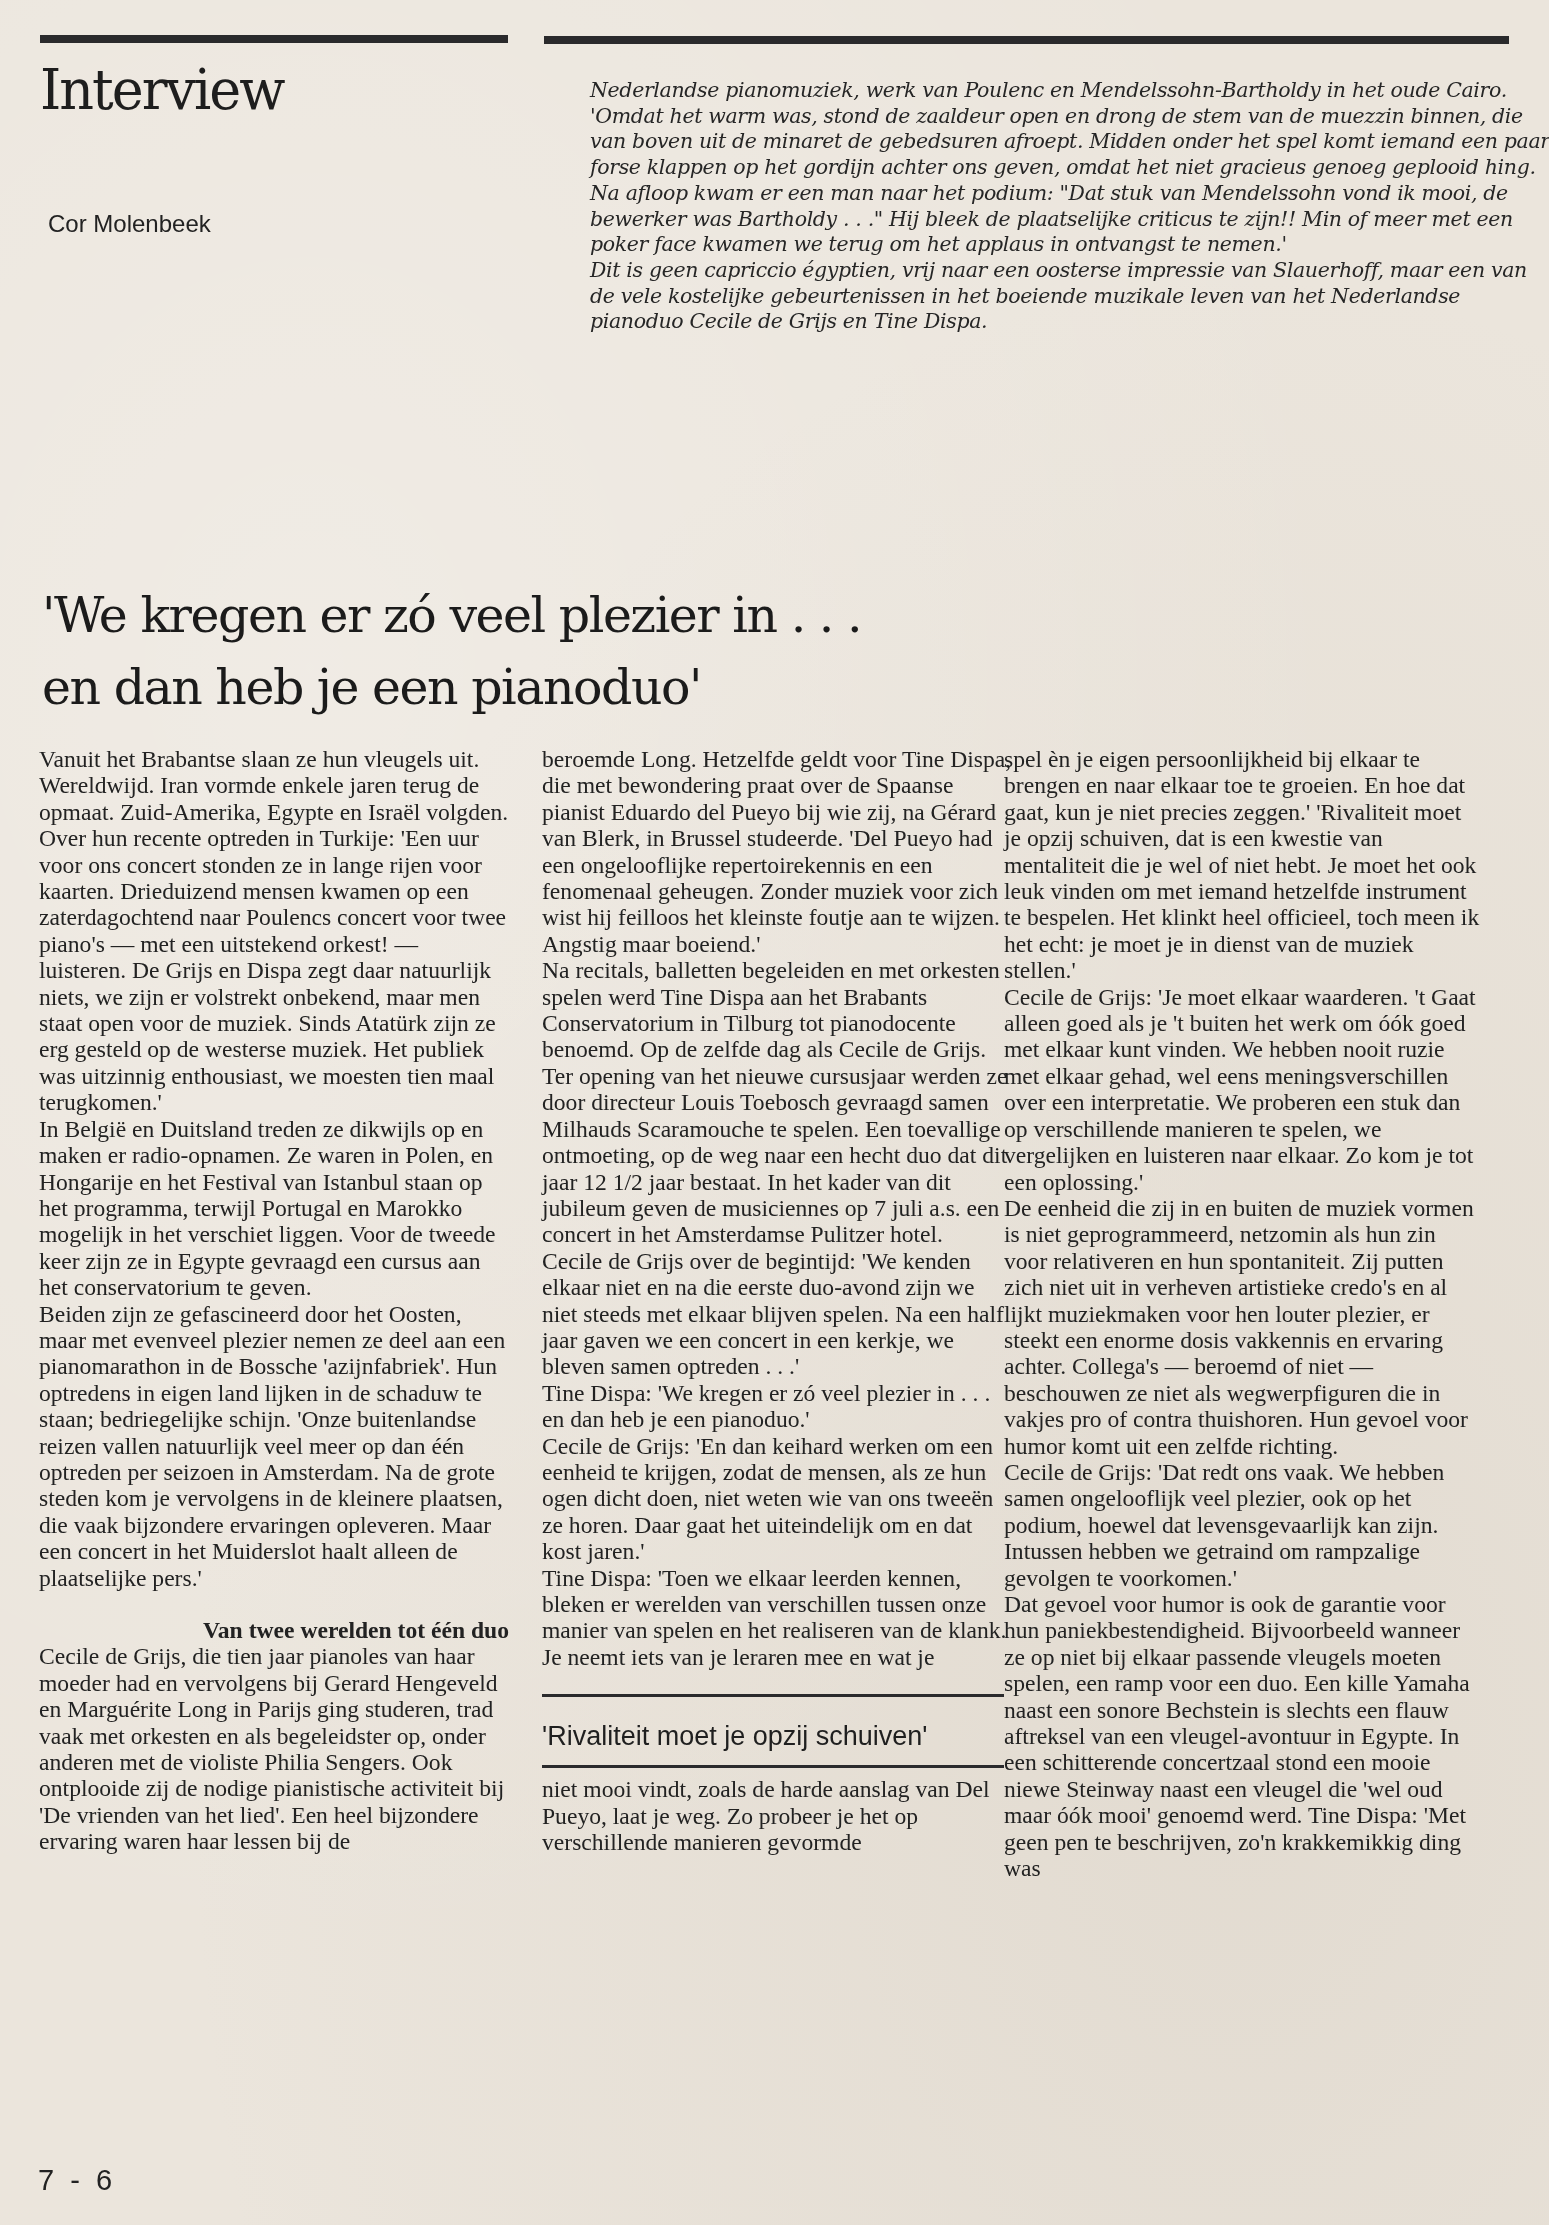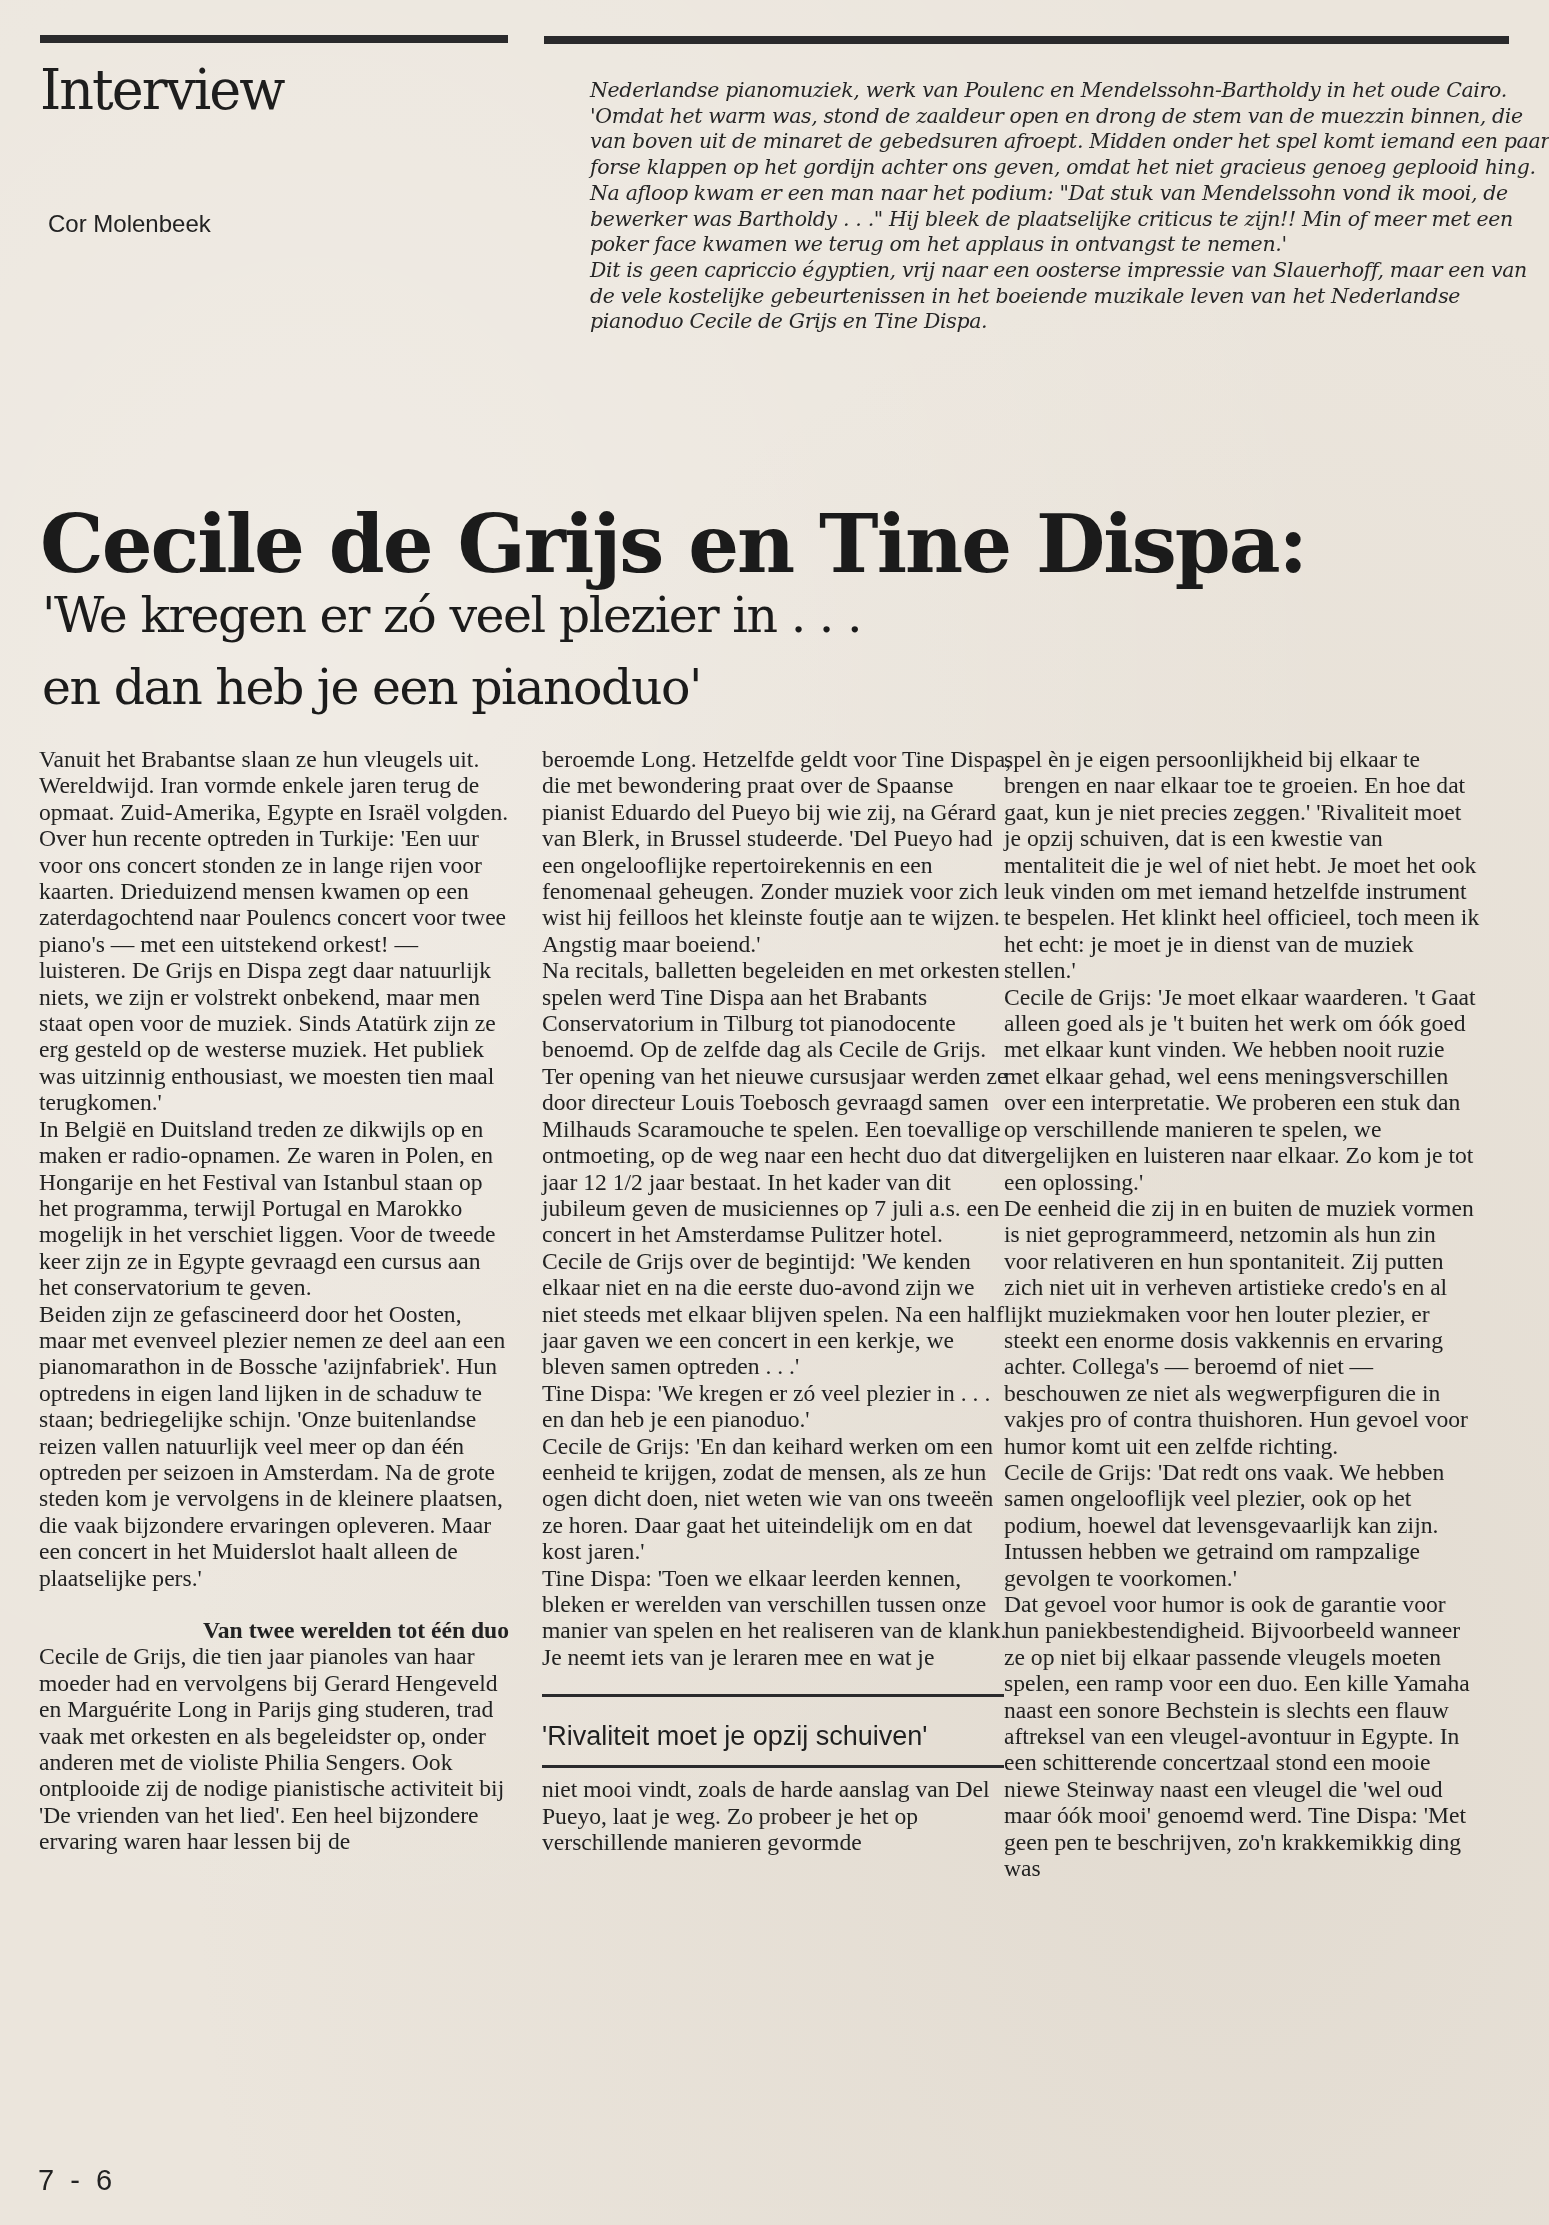--- a/index.html
+++ b/index.html
@@ -138,21 +138,20 @@
 
   <div class="section-label">Interview</div>
   <div class="author">Cor Molenbeek</div>
 
   <div class="intro">
     <p>Nederlandse pianomuziek, werk van Poulenc en Mendelssohn-Bartholdy in het oude Cairo.</p>
     <p>'Omdat het warm was, stond de zaaldeur open en drong de stem van de muezzin binnen, die van boven uit de minaret de gebedsuren afroept. Midden onder het spel komt iemand een paar forse klappen op het gordijn achter ons geven, omdat het niet gracieus genoeg geplooid hing. Na afloop kwam er een man naar het podium: "Dat stuk van Mendelssohn vond ik mooi, de bewerker was Bartholdy . . ." Hij bleek de plaatselijke criticus te zijn!! Min of meer met een poker face kwamen we terug om het applaus in ontvangst te nemen.'</p>
     <p>Dit is geen capriccio égyptien, vrij naar een oosterse impressie van Slauerhoff, maar een van de vele kostelijke gebeurtenissen in het boeiende muzikale leven van het Nederlandse pianoduo Cecile de Grijs en Tine Dispa.</p>
   </div>
 
-  <h1 class="headline">Cecile de Grijs en Tine Dispa:</h1>
   <div class="subhead">
     <div>'We kregen er zó veel plezier in . . .</div>
     <div>en dan heb je een pianoduo'</div>
   </div>
 
   <div class="col col-1">
     <p>Vanuit het Brabantse slaan ze hun vleugels uit. Wereldwijd. Iran vormde enkele jaren terug de opmaat. Zuid-Amerika, Egypte en Israël volgden. Over hun recente optreden in Turkije: 'Een uur voor ons concert stonden ze in lange rijen voor kaarten. Drieduizend mensen kwamen op een zaterdagochtend naar Poulencs concert voor twee piano's — met een uitstekend orkest! — luisteren. De Grijs en Dispa zegt daar natuurlijk niets, we zijn er volstrekt onbekend, maar men staat open voor de muziek. Sinds Atatürk zijn ze erg gesteld op de westerse muziek. Het publiek was uitzinnig enthousiast, we moesten tien maal terugkomen.'</p>
     <p>In België en Duitsland treden ze dikwijls op en maken er radio-opnamen. Ze waren in Polen, en Hongarije en het Festival van Istanbul staan op het programma, terwijl Portugal en Marokko mogelijk in het verschiet liggen. Voor de tweede keer zijn ze in Egypte gevraagd een cursus aan het conservatorium te geven.</p>
     <p>Beiden zijn ze gefascineerd door het Oosten, maar met evenveel plezier nemen ze deel aan een pianomarathon in de Bossche 'azijnfabriek'. Hun optredens in eigen land lijken in de schaduw te staan; bedriegelijke schijn. 'Onze buitenlandse reizen vallen natuurlijk veel meer op dan één optreden per seizoen in Amsterdam. Na de grote steden kom je vervolgens in de kleinere plaatsen, die vaak bijzondere ervaringen opleveren. Maar een concert in het Muiderslot haalt alleen de plaatselijke pers.'</p>
     <p class="subheading">Van twee werelden tot één duo</p>

